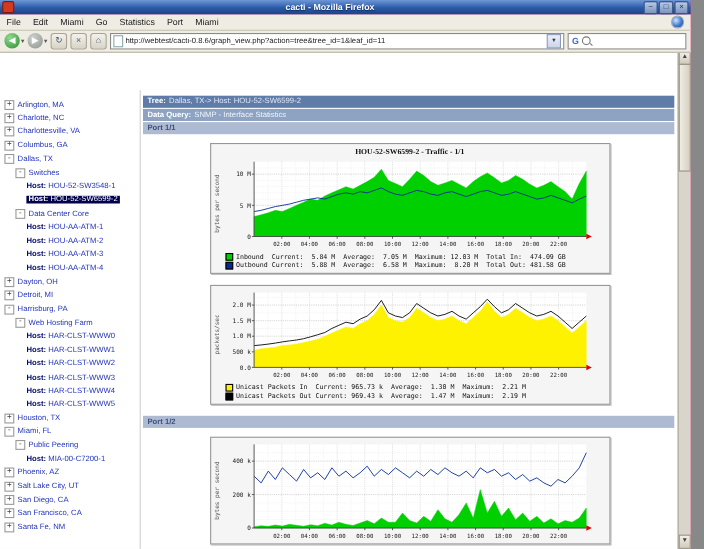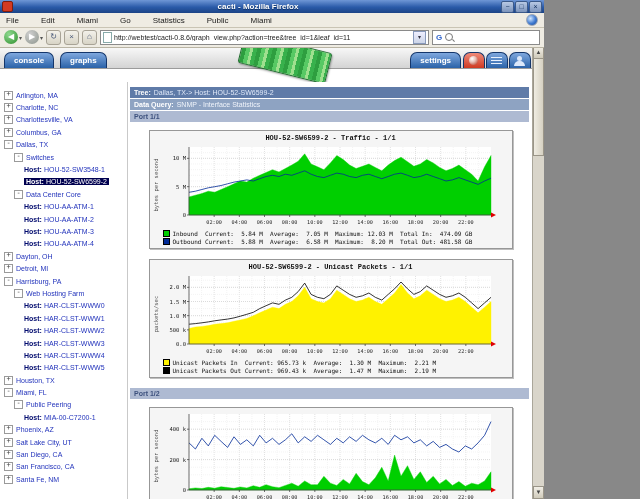--- a/index.html
+++ b/index.html
@@ -1,28 +1,28 @@
 <!DOCTYPE html>
 <html><head>
 <meta charset="utf-8">
 <style>
   html,body{margin:0;padding:0;background:#888;}
-  .window{position:relative;width:544px;height:499px;overflow:hidden;background:#ec4899;
+  .window{position:relative;width:628px;height:499px;overflow:hidden;background:#ec4899;
     font-family:"Liberation Sans",sans-serif;-webkit-font-smoothing:antialiased;}
   
   .titlebar{position:absolute;top:0;left:0;right:0;height:13px;
     background:linear-gradient(180deg,#6f97d6 0%,#2a5aa8 55%,#1c4486 100%);
     display:flex;align-items:center;padding:0 2px;z-index:30;}
   .title-icon{width:9px;height:9px;background:#d43a22;border:1px solid #7c1d10;border-radius:2px;margin-right:3px;}
   .title-text{flex:1;text-align:center;color:#fff;font-size:8px;font-weight:bold;
     text-shadow:0 1px 1px #0a2a5a;white-space:nowrap;overflow:hidden;}
   .winbtn{width:11px;height:10px;margin-left:1px;background:linear-gradient(180deg,#b8c9e4,#7c94bc);
     border:1px solid #3c5a8a;color:#13305e;font-size:7px;line-height:9px;text-align:center;border-radius:2px;}
   .menubar{position:absolute;top:13px;left:0;right:0;height:14px;background:#efece3;
-    border-bottom:1px solid #c9c4b4;display:flex;align-items:center;gap:22px;padding:0 6px;z-index:29;}
+    border-bottom:1px solid #c9c4b4;display:flex;align-items:center;gap:11px;padding:0 6px;z-index:29;}
   .menu-item{font-size:8px;color:#1a1a1a;}
   .ff-logo{margin-left:auto;width:10px;height:10px;border-radius:50%;
     background:radial-gradient(circle at 35% 35%,#cfe6ff 0%,#3f7ad0 55%,#1b4a94 100%);
     border:1px solid #9aa6b8;}
   .navbar{position:absolute;top:27px;left:0;right:0;height:20px;background:#efece3;
     border-bottom:1px solid #b9b4a4;display:flex;align-items:center;gap:3px;padding:0 4px;z-index:28;}
   .nav-btn{width:14px;height:14px;border-radius:50%;font-size:8px;line-height:14px;text-align:center;color:#fff;}
   .nav-back{background:radial-gradient(circle at 35% 30%,#8fd98f,#2e8f2e);}
   .nav-fwd{background:radial-gradient(circle at 35% 30%,#cfcfcf,#8d958d);}
   .nav-sm{width:13px;height:13px;border-radius:3px;background:linear-gradient(#f3f1ea,#d8d4c6);
@@ -89,21 +89,21 @@
     font-size:7px;white-space:nowrap;overflow:hidden;}
   .hbar .lab{font-weight:bold;margin-right:3px;}
   .bar-tree{background:#5f7ba8;color:#dfe8f8;}
   .bar-tree .lab{color:#ffffff;}
   .bar-query{background:#8ea3c2;color:#f0f4fb;}
   .bar-query .lab{color:#ffffff;}
   .bar-port{background:#aebad2;color:#3d517e;font-weight:bold;}
   
   .graph{width:356px;margin:8px auto 10px auto;background:#f5f5f5;border:1px solid #979797;
     box-shadow:1px 1px 0 rgba(0,0,0,.25);padding:2px 3px;}
-  .gtitle{text-align:center;font-family:Liberation Mono, monospace;font-size:7px;font-weight:bold;
+  .gtitle{text-align:center;font-family:Liberation Serif, serif;font-size:7px;font-weight:bold;
     color:#111;height:10px;line-height:10px;}
   .gbody{display:flex;align-items:stretch;}
   .ylab{flex:none;width:8px;display:flex;align-items:center;justify-content:center;}
   .ylab span{transform:rotate(-90deg);font-family:"DejaVu Sans Mono",monospace;font-size:5.5px;color:#555;
     white-space:nowrap;}
   .legend{font-family:"DejaVu Sans Mono",monospace;font-size:6px;color:#111;padding:2px 4px 1px 10px;}
   .lrow{display:flex;align-items:center;gap:3px;height:8px;}
   .sw{flex:none;width:5px;height:5px;border:1px solid #000;}
   .ltext{white-space:pre;}
 </style>
@@ -119,21 +119,21 @@
     <div class="winbtn">□</div>
     <div class="winbtn">×</div>
   </div>
 
   <div class="menubar">
     <span class="menu-item">File</span>
     <span class="menu-item">Edit</span>
     <span class="menu-item">Miami</span>
     <span class="menu-item">Go</span>
     <span class="menu-item">Statistics</span>
-    <span class="menu-item">Public</span>
+    <span class="menu-item">Port</span>
     <span class="menu-item">Miami</span>
     <span class="ff-logo"></span>
   </div>
 
   <div class="navbar">
     <div class="nav-btn nav-back">◀</div>
     <span class="caret">▾</span>
     <div class="nav-btn nav-fwd">▶</div>
     <span class="caret">▾</span>
     <div class="nav-sm">↻</div>
@@ -145,36 +145,20 @@
       <span class="url-drop">▾</span>
     </div>
     <div class="searchbox">
       <span class="g-glyph">G</span>
       <span class="mag"></span>
     </div>
   </div>
 
   <div class="page">
 
-    <div class="tabband">
-      <div class="tab" style="left:4px;">console</div>
-      <div class="tab" style="left:60px;">graphs</div>
-      <div class="cacti-logo"></div>
-      <div class="tab" style="right:72px;">settings</div>
-      <div class="itab itab-red" style="right:48px;">
-          <span class="dot"></span>
-        </div>
-      <div class="itab itab-blue" style="right:25px;">
-          <span class="bars"></span>
-        </div>
-      <div class="itab itab-blue" style="right:2px;">
-          <span class="head"></span>
-          <span class="body"></span>
-        </div>
-    </div>
 
 
     <div class="main">
       <div class="sidebar" id="sidebar">
           <div class="tree-row" style="padding-left: 4px;">
             <span class="expander">+</span>
             <span class="sel-wrap"><span class="tree-label">Arlington, MA</span></span>
           </div>
           <div class="tree-row" style="padding-left: 4px;">
             <span class="expander">+</span>
@@ -387,21 +371,20 @@
                 <span class="ltext">Inbound  Current:  5.84 M  Average:  7.05 M  Maximum: 12.03 M  Total In:  474.09 GB</span>
               </div>
               <div class="lrow">
                 <span class="sw" style="background: rgb(0, 42, 151);"></span>
                 <span class="ltext">Outbound Current:  5.88 M  Average:  6.58 M  Maximum:  8.20 M  Total Out: 481.58 GB</span>
               </div>
             </div>
         </div>
 
         <div class="graph">
-          <div class="gtitle">HOU-52-SW6599-2 - Unicast Packets - 1/1</div>
           <div class="gbody">
             <div class="ylab">
                 <span>packets/sec</span>
               </div>
             <svg width="342" height="84">
                 <rect x="28" y="4" width="302" height="68" fill="#ffffff"></rect>
                 <line x1="40.583333333333336" y1="4" x2="40.583333333333336" y2="72" stroke="#ececec" stroke-width="0.6" stroke-dasharray="1,1"></line>
                 <line x1="53.16666666666667" y1="4" x2="53.16666666666667" y2="72" stroke="#cfcfcf" stroke-width="0.6" stroke-dasharray="1,1"></line>
                 <line x1="65.75" y1="4" x2="65.75" y2="72" stroke="#ececec" stroke-width="0.6" stroke-dasharray="1,1"></line>
                 <line x1="78.33333333333334" y1="4" x2="78.33333333333334" y2="72" stroke="#cfcfcf" stroke-width="0.6" stroke-dasharray="1,1"></line>

